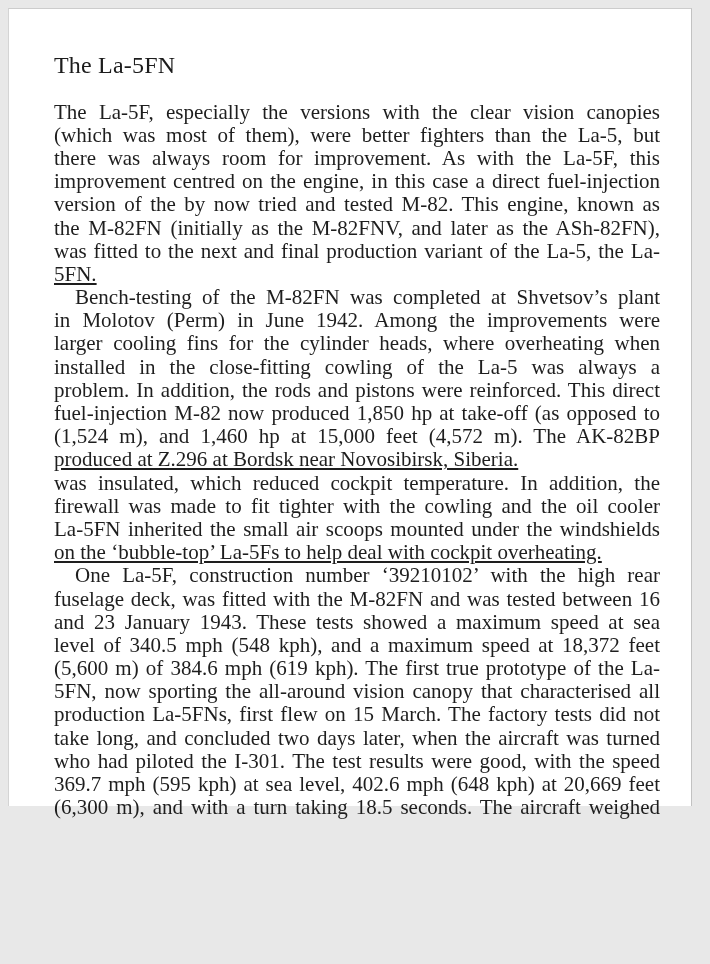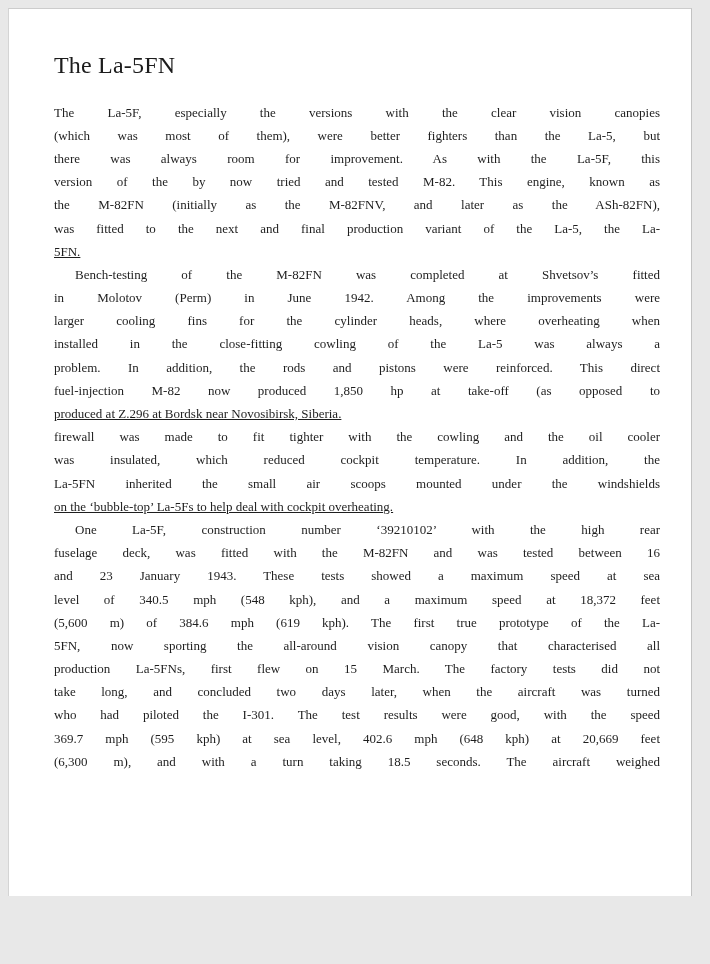--- a/index.html
+++ b/index.html
@@ -9,41 +9,41 @@
     height: 964px;
     overflow: hidden;
     background: #e8e8e8;
     font-family: "Liberation Serif", serif;
   }
   .page {
     position: absolute;
     left: 8px;
     top: 8px;
     width: 684px;   
-    height: 888px;
+    height: 798px;
     background: #ffffff;
     border-top: 1px solid #cccccc;
     border-left: 1px solid #d4d4d4;
     border-right: 1px solid #c2c2c2;
     box-sizing: border-box;
   }
   .content {
     padding: 43px 31px 0 45px; 
   }
   .title {
     font-size: 24px;
     font-weight: normal;
     color: #1c1c1c;
     margin: 0 0 21px 0;
     line-height: 1.15;
     letter-spacing: 0.2px;
   }
   .para { margin: 0; }
   .ln {
-    font-size: 13px;
+    font-size: 21px;
     color: #1e1e1e;
     line-height: 23.2px;
     height: 23.2px;
     overflow: hidden;
     text-align: justify;
     text-align-last: justify;
   }
   .ln.end { text-align-last: left; text-decoration: underline; }
   .ln.ind { text-indent: 21px; }
 </style>
@@ -52,39 +52,41 @@
 
 <div class="page">
   <div class="content">
 
     <h1 class="title">The La-5FN</h1>
 
     <div class="para">
       <div class="ln">The La-5F, especially the versions with the clear vision canopies</div>
       <div class="ln">(which was most of them), were better fighters than the La-5, but</div>
       <div class="ln">there was always room for improvement. As with the La-5F, this</div>
+      <div class="ln">improvement centred on the engine, in this case a direct fuel-injection</div>
       <div class="ln">version of the by now tried and tested M-82. This engine, known as</div>
       <div class="ln">the M-82FN (initially as the M-82FNV, and later as the ASh-82FN),</div>
       <div class="ln">was fitted to the next and final production variant of the La-5, the La-</div>
       <div class="ln end">5FN.</div>
     </div>
 
     <div class="para">
-      <div class="ln ind">Bench-testing of the M-82FN was completed at Shvetsov’s fitted</div>
+      <div class="ln ind">Bench-testing of the M-82FN was completed at Shvetsov’s plant</div>
       <div class="ln">in Molotov (Perm) in June 1942. Among the improvements were</div>
       <div class="ln">larger cooling fins for the cylinder heads, where overheating when</div>
       <div class="ln">installed in the close-fitting cowling of the La-5 was always a</div>
       <div class="ln">problem. In addition, the rods and pistons were reinforced. This direct</div>
       <div class="ln">fuel-injection M-82 now produced 1,850 hp at take-off (as opposed to</div>
+      <div class="ln">(1,524 m), and 1,460 hp at 15,000 feet (4,572 m). The AK-82BP</div>
       <div class="ln end">produced at Z.296 at Bordsk near Novosibirsk, Siberia.</div>
     </div>
 
     <div class="para">
+      <div class="ln">was insulated, which reduced cockpit temperature. In addition, the</div>
       <div class="ln">firewall was made to fit tighter with the cowling and the oil cooler</div>
-      <div class="ln">was insulated, which reduced cockpit temperature. In addition, the</div>
       <div class="ln">La-5FN inherited the small air scoops mounted under the windshields</div>
       <div class="ln end">on the ‘bubble-top’ La-5Fs to help deal with cockpit overheating.</div>
     </div>
 
     <div class="para">
       <div class="ln ind">One La-5F, construction number ‘39210102’ with the high rear</div>
       <div class="ln">fuselage deck, was fitted with the M-82FN and was tested between 16</div>
       <div class="ln">and 23 January 1943. These tests showed a maximum speed at sea</div>
       <div class="ln">level of 340.5 mph (548 kph), and a maximum speed at 18,372 feet</div>
       <div class="ln">(5,600 m) of 384.6 mph (619 kph). The first true prototype of the La-</div>

